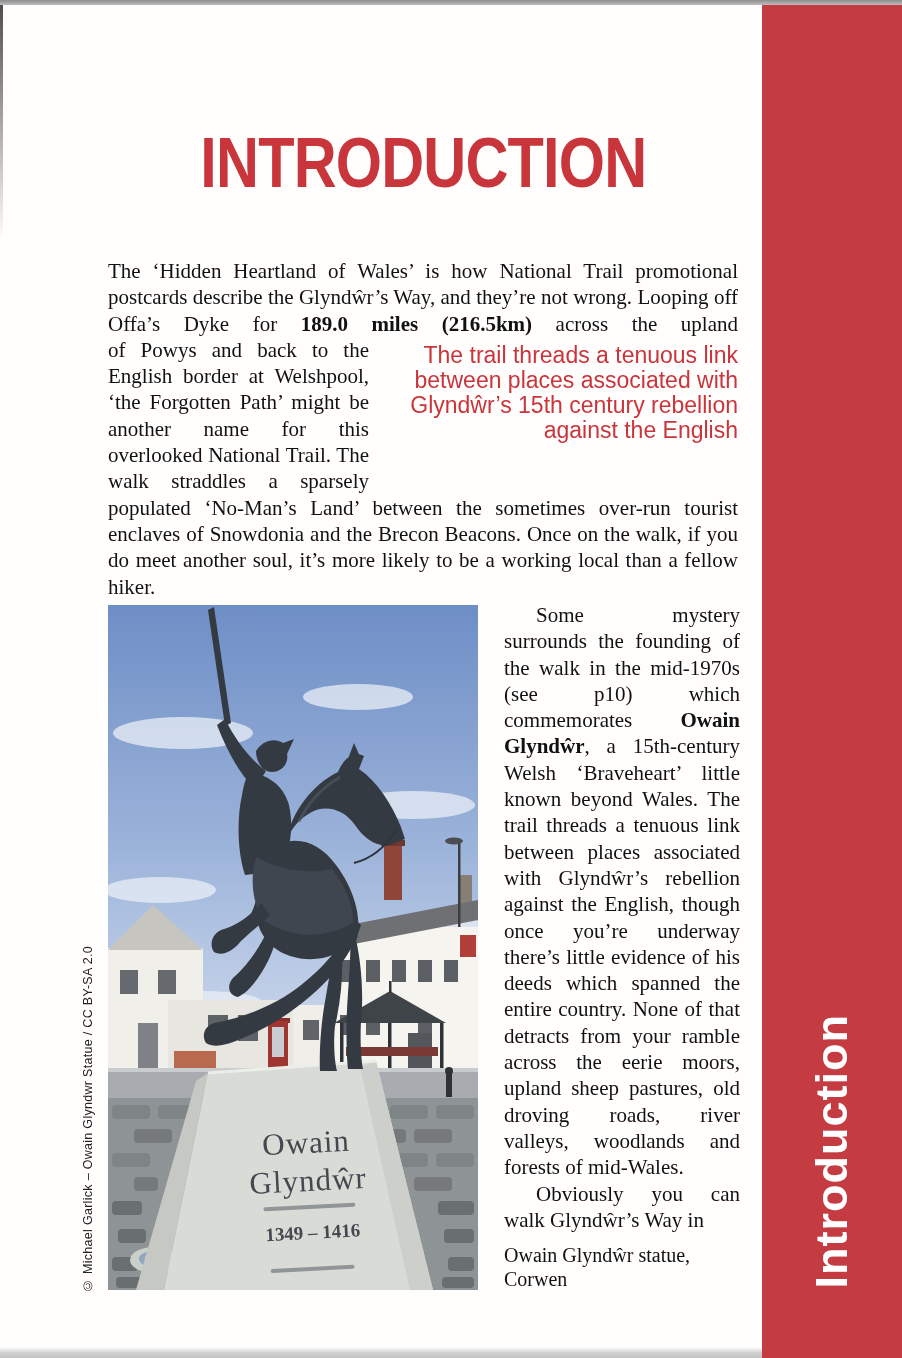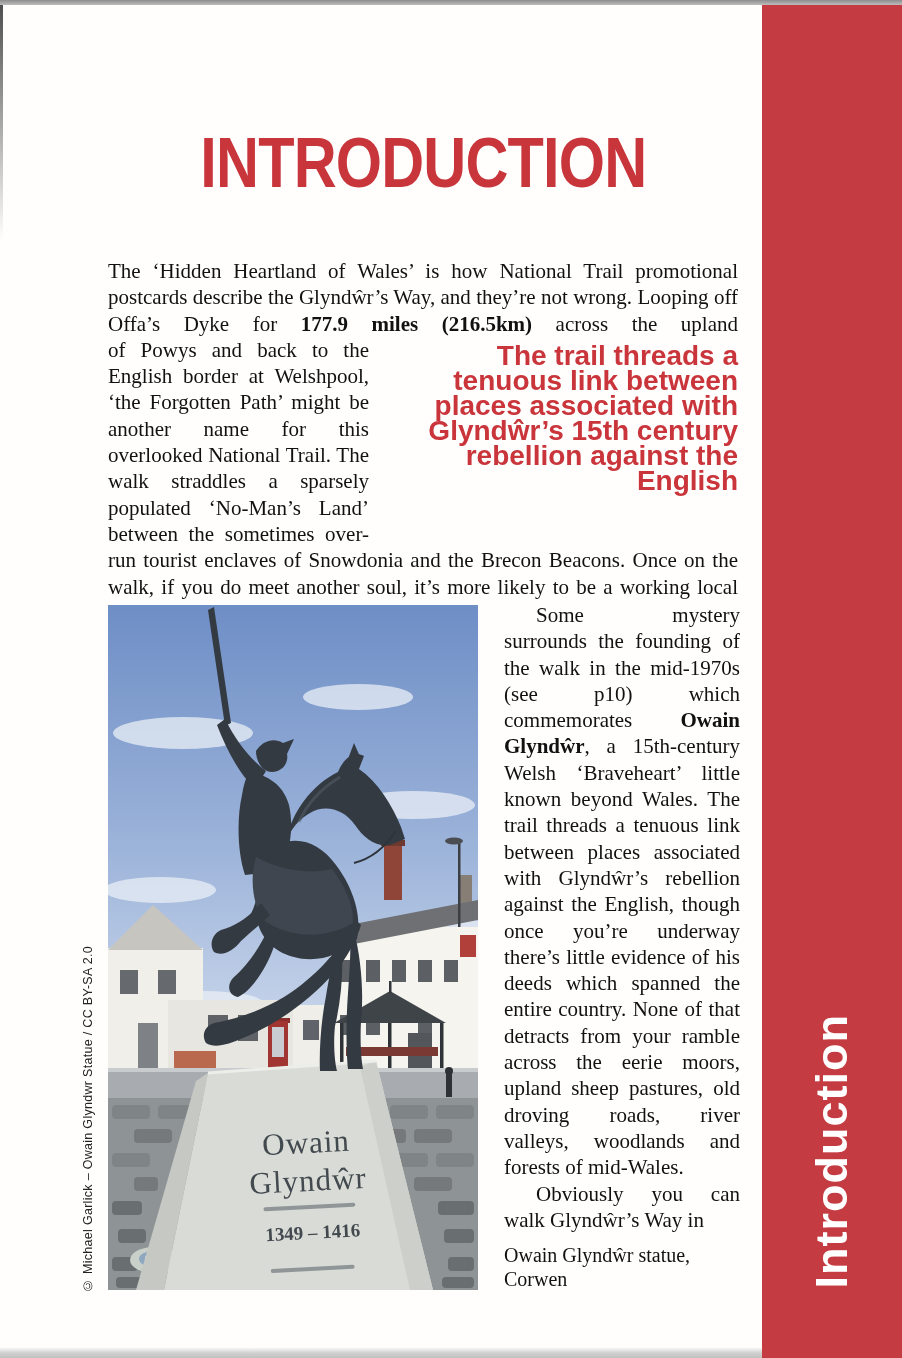--- a/index.html
+++ b/index.html
@@ -22,21 +22,21 @@
         color:#c8363c;font-family:"Liberation Sans",sans-serif;font-weight:bold;
         font-size:70px;line-height:70px;margin:0;}
   .title .squeeze{display:inline-block;transform:scaleX(.85);transform-origin:center;
         letter-spacing:-1px;white-space:nowrap;}
 
   .bodytext{font-size:21px;line-height:26.3px;text-align:justify;}
   .intro{position:absolute;left:108px;top:258px;width:630px;}
   .intro .open{margin:0;text-align:justify;text-align-last:justify;}
   .intro .cont{margin:0;}
   .pullquote{float:right;width:345px;margin:6px 0 30px 24px;
-        font-family:"Liberation Sans",sans-serif;font-weight:bold;font-size:28px;
+        font-family:"Liberation Sans",sans-serif;font-weight:normal;font-size:23px;
         line-height:25px;text-align:right;color:#c9353b;}
 
   .flow{position:absolute;left:108px;top:602px;width:632px;}
   .photo-fig{float:left;width:370px;height:685px;margin:3px 26px 0 0;}
   .photo-fig svg{display:block;width:370px;height:685px;}
   .col-p{margin:0;text-indent:32px;}
   .caption{margin:10px 0 0 -16px;font-size:20px;line-height:24px;text-align:left;text-indent:0;}
 
   .credit{position:absolute;left:81px;bottom:66px;writing-mode:vertical-rl;
         transform:rotate(180deg);font-family:"Liberation Sans",sans-serif;
@@ -47,21 +47,21 @@
 
 <div class="page">
 
   <div class="top-edge"></div>
   <div class="left-edge"></div>
   <div class="bottom-edge"></div>
 
   <h1 class="title"><span class="squeeze">INTRODUCTION</span></h1>
 
   <div class="intro bodytext">
-    <p class="open"><span>The ‘Hidden Heartland of Wales’ is how National Trail promotional postcards describe the Glyndŵr’s Way, and they’re not wrong. Looping off Offa’s Dyke for </span><strong>177.9 miles (216.5km)</strong><span> across the upland</span></p>
+    <p class="open"><span>The ‘Hidden Heartland of Wales’ is how National Trail promotional postcards describe the Glyndŵr’s Way, and they’re not wrong. Looping off Offa’s Dyke for </span><strong>189.0 miles (216.5km)</strong><span> across the upland</span></p>
     <div class="cont">
       <aside class="pullquote">The trail threads a tenuous link between places associated with Glyndŵr’s 15th century rebellion against the English</aside>
       <span>of Powys and back to the English border at Welshpool, ‘the Forgotten Path’ might be another name for this overlooked National Trail. The walk straddles a sparsely populated ‘No-Man’s Land’ between the sometimes over-run tourist enclaves of Snowdonia and the Brecon Beacons. Once on the walk, if you do meet another soul, it’s more likely to be a working local than a fellow hiker.</span>
     </div>
   </div>
 
   <div class="flow bodytext">
     <figure class="photo-fig" style="margin-left:0;margin-bottom:0;">
       <svg viewBox="0 0 370 685" xmlns="http://www.w3.org/2000/svg">
         <defs>

